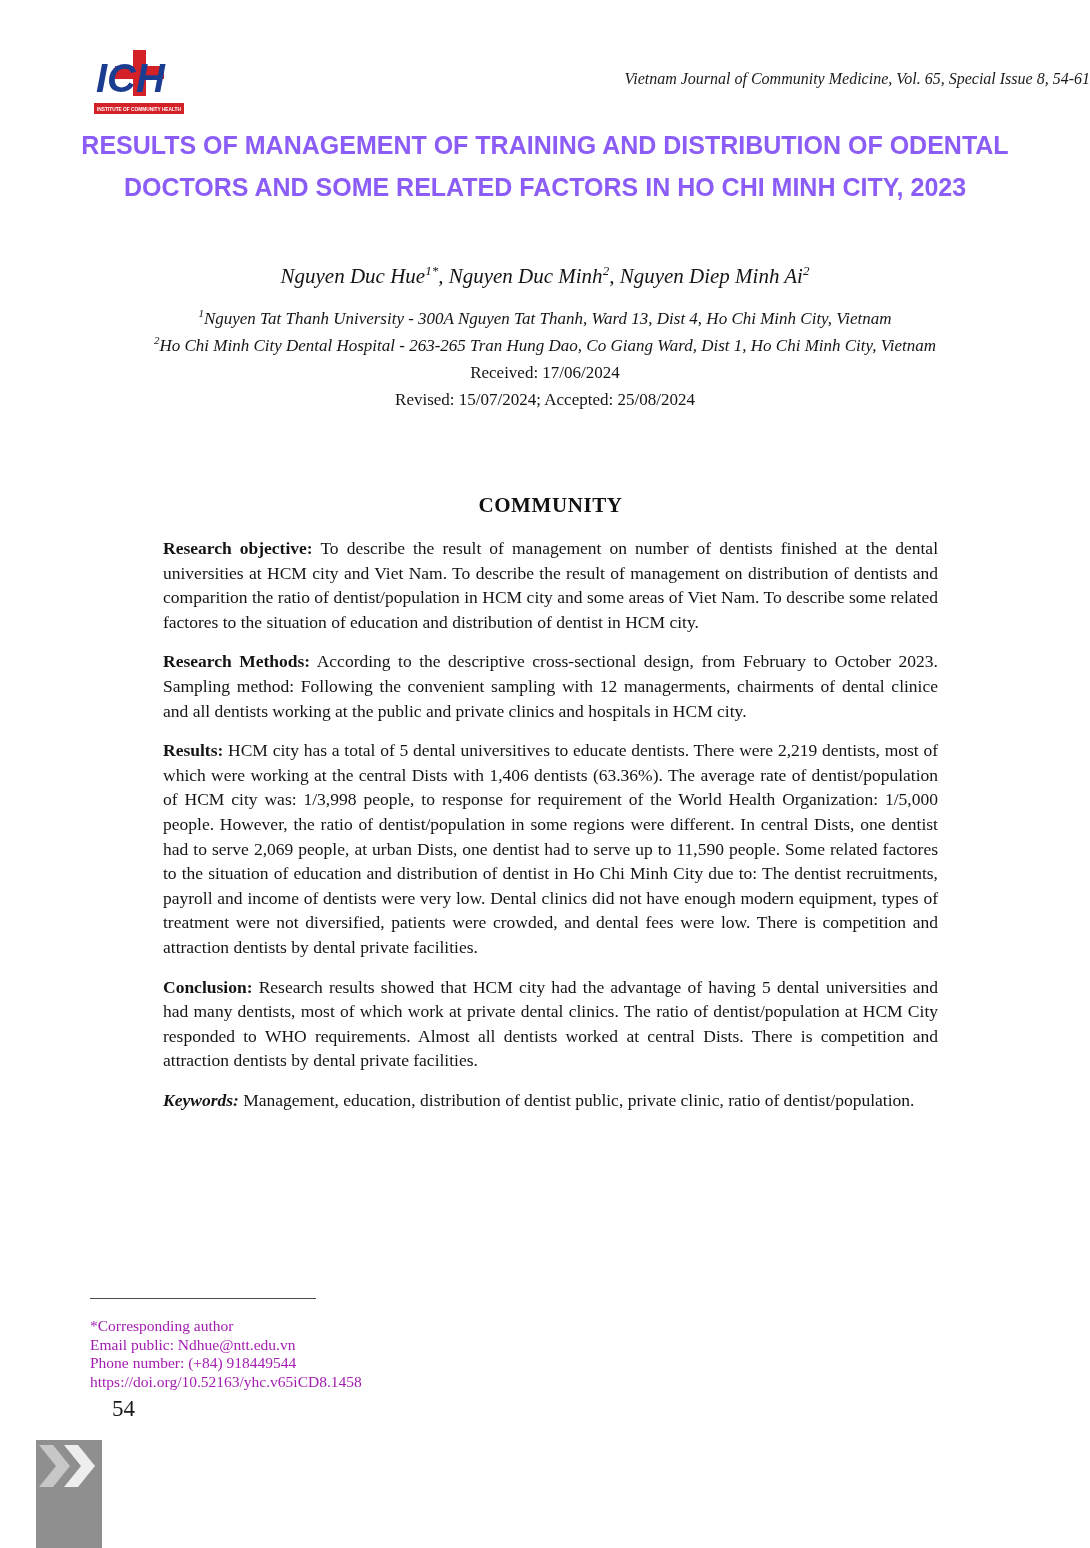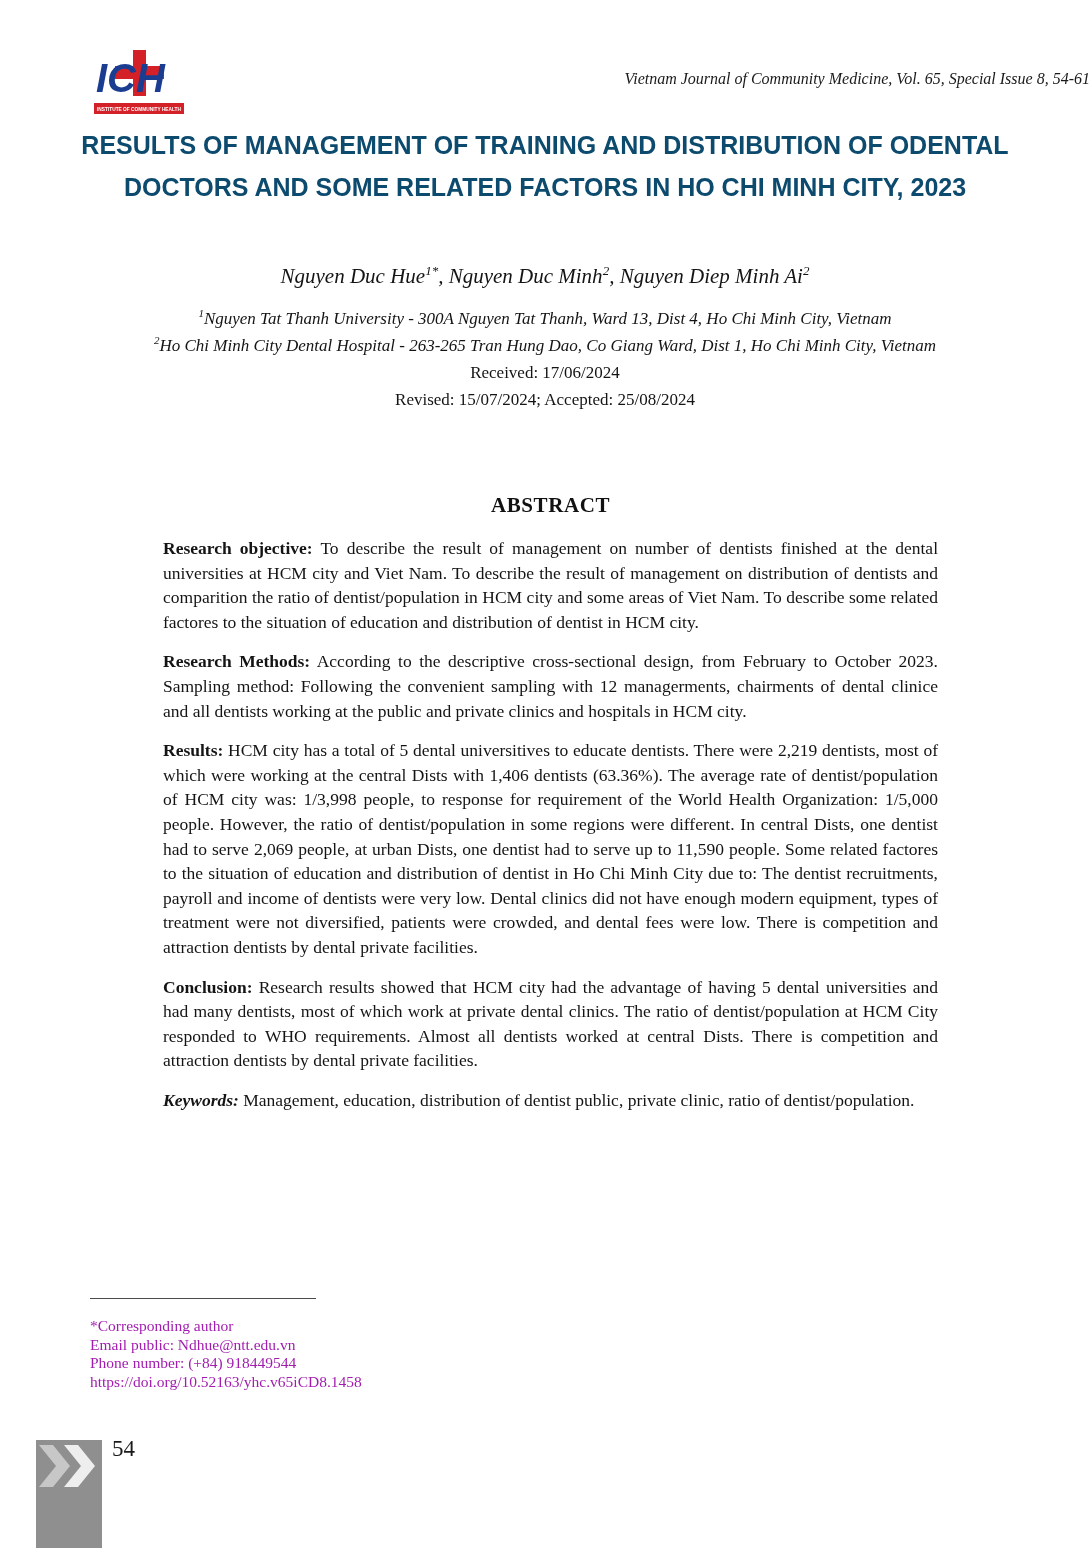--- a/index.html
+++ b/index.html
@@ -22,21 +22,21 @@
   }
   .journal-line {
     padding-top:70px; text-align:right; font-style:italic;
     font-size:16px; color:#1a1a1a;
   }
 
   
   .title {
     margin-top:36px; text-align:center;
     font-family:"Liberation Sans", sans-serif; font-weight:700;
-    font-size:25px; line-height:42px; color:#0c4a6e;
+    font-size:25px; line-height:42px; color:#8b5cf6;
   }
   .title-line { display:block; }
   .authors { margin-top:56px; text-align:center; font-size:21px;font-style:italic; }
   .authors sup { font-size:13px; line-height:0; }
   .affiliations {
     margin-top:16px; text-align:center; font-style:italic;
     font-size:17px; line-height:27px;
   }
   .affiliation sup { font-size:11px; line-height:0; }
   .dates { margin-top:0; text-align:center; font-size:17px; line-height:27px; }
@@ -61,21 +61,21 @@
   }
   .footnote-rule { width:226px; border-top:1px solid #4a4a4a; margin-bottom:18px; }
   .footnote .link { cursor:pointer; }
 
   
   .footer-box {
     position:absolute; left:36px; top:1440px; width:66px; height:108px;
     background:#8f8f8f;
   }
   .footer-box svg { position:absolute; left:1px; top:5px; }
-  .page-number { position:absolute; left:112px; top:1436px; font-size:23px; color:#1a1a1a; }
+  .page-number { position:absolute; left:112px; top:1396px; font-size:23px; color:#1a1a1a; }
 </style>
 </head>
 <body>
 
 <div class="page">
 
   <header>
     <div class="logo">
       <svg width="90" height="66" viewBox="0 0 90 66">
         <rect x="39" y="0" width="13" height="46" fill="#d42027"></rect>
@@ -99,21 +99,21 @@
     <div class="affiliation"><sup>1</sup><span>Nguyen Tat Thanh University - 300A Nguyen Tat Thanh, Ward 13, Dist 4, Ho Chi Minh City, Vietnam</span></div>
     <div class="affiliation"><sup>2</sup><span>Ho Chi Minh City Dental Hospital - 263-265 Tran Hung Dao, Co Giang Ward, Dist 1, Ho Chi Minh City, Vietnam</span></div>
   </div>
 
   <div class="dates">
     <div>Received: 17/06/2024</div>
     <div>Revised: 15/07/2024; Accepted: 25/08/2024</div>
   </div>
 
   <section class="abstract">
-    <h2 class="abstract-heading">ABSTRACT</h2>
+    <h2 class="abstract-heading">COMMUNITY</h2>
 
     <p class="para"><b class="lead">Research objective:</b> <span>To describe the result of management on number of dentists finished at the dental universities at HCM city and Viet Nam. To describe the result of management on distribution of dentists and comparition the ratio of dentist/population in HCM city and some areas of Viet Nam. To describe some related factores to the situation of education and distribution of dentist in HCM city.</span></p>
 
     <p class="para"><b class="lead">Research Methods:</b> <span>According to the descriptive cross-sectional design, from February to October 2023. Sampling method: Following the convenient sampling with 12 managerments, chairments of dental clinice and all dentists working at the public and private clinics and hospitals in HCM city.</span></p>
 
     <p class="para"><b class="lead">Results:</b> <span>HCM city has a total of 5 dental universitives to educate dentists. There were 2,219 dentists, most of which were working at the central Dists with 1,406 dentists (63.36%). The average rate of dentist/population of HCM city was: 1/3,998 people, to response for requirement of the World Health Organization: 1/5,000 people. However, the ratio of dentist/population in some regions were different. In central Dists, one dentist had to serve 2,069 people, at urban Dists, one dentist had to serve up to 11,590 people. Some related factores to the situation of education and distribution of dentist in Ho Chi Minh City due to: The dentist recruitments, payroll and income of dentists were very low. Dental clinics did not have enough modern equipment, types of treatment were not diversified, patients were crowded, and dental fees were low. There is competition and attraction dentists by dental private facilities.</span></p>
 
     <p class="para"><b class="lead">Conclusion:</b> <span>Research results showed that HCM city had the advantage of having 5 dental universities and had many dentists, most of which work at private dental clinics. The ratio of dentist/population at HCM City responded to WHO requirements. Almost all dentists worked at central Dists. There is competition and attraction dentists by dental private facilities.</span></p>
 
     <p class="para keywords"><b class="lead">Keywords:</b> <span>Management, education, distribution of dentist public, private clinic, ratio of dentist/population.</span></p>

